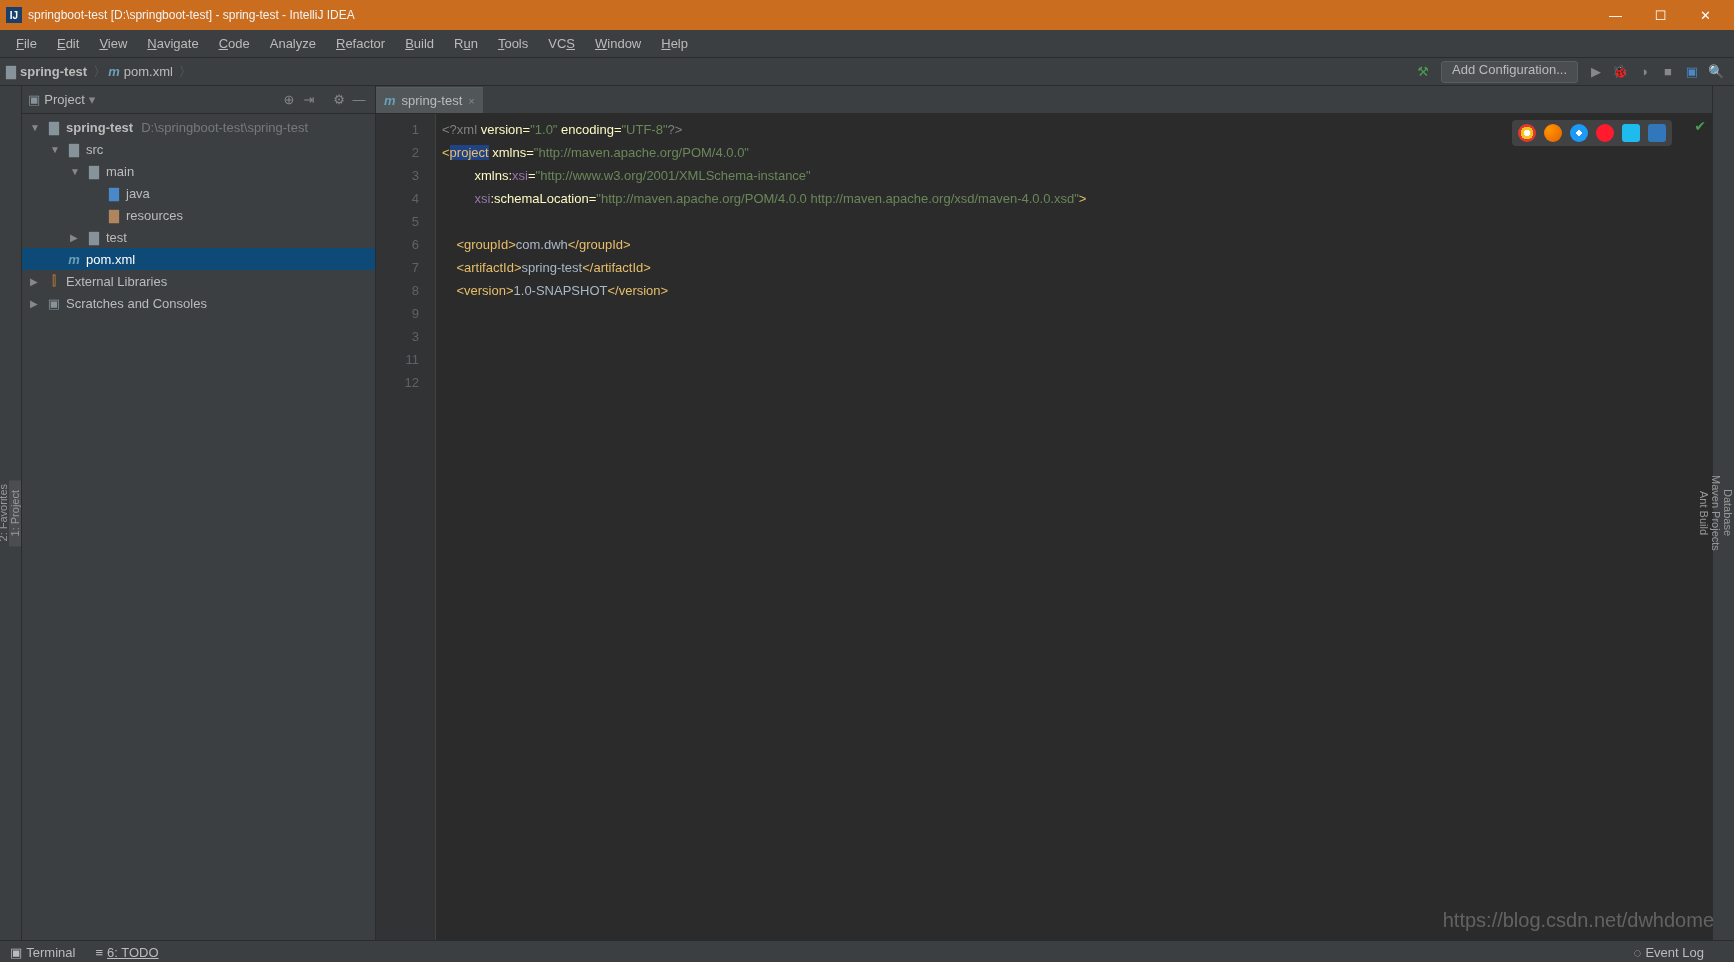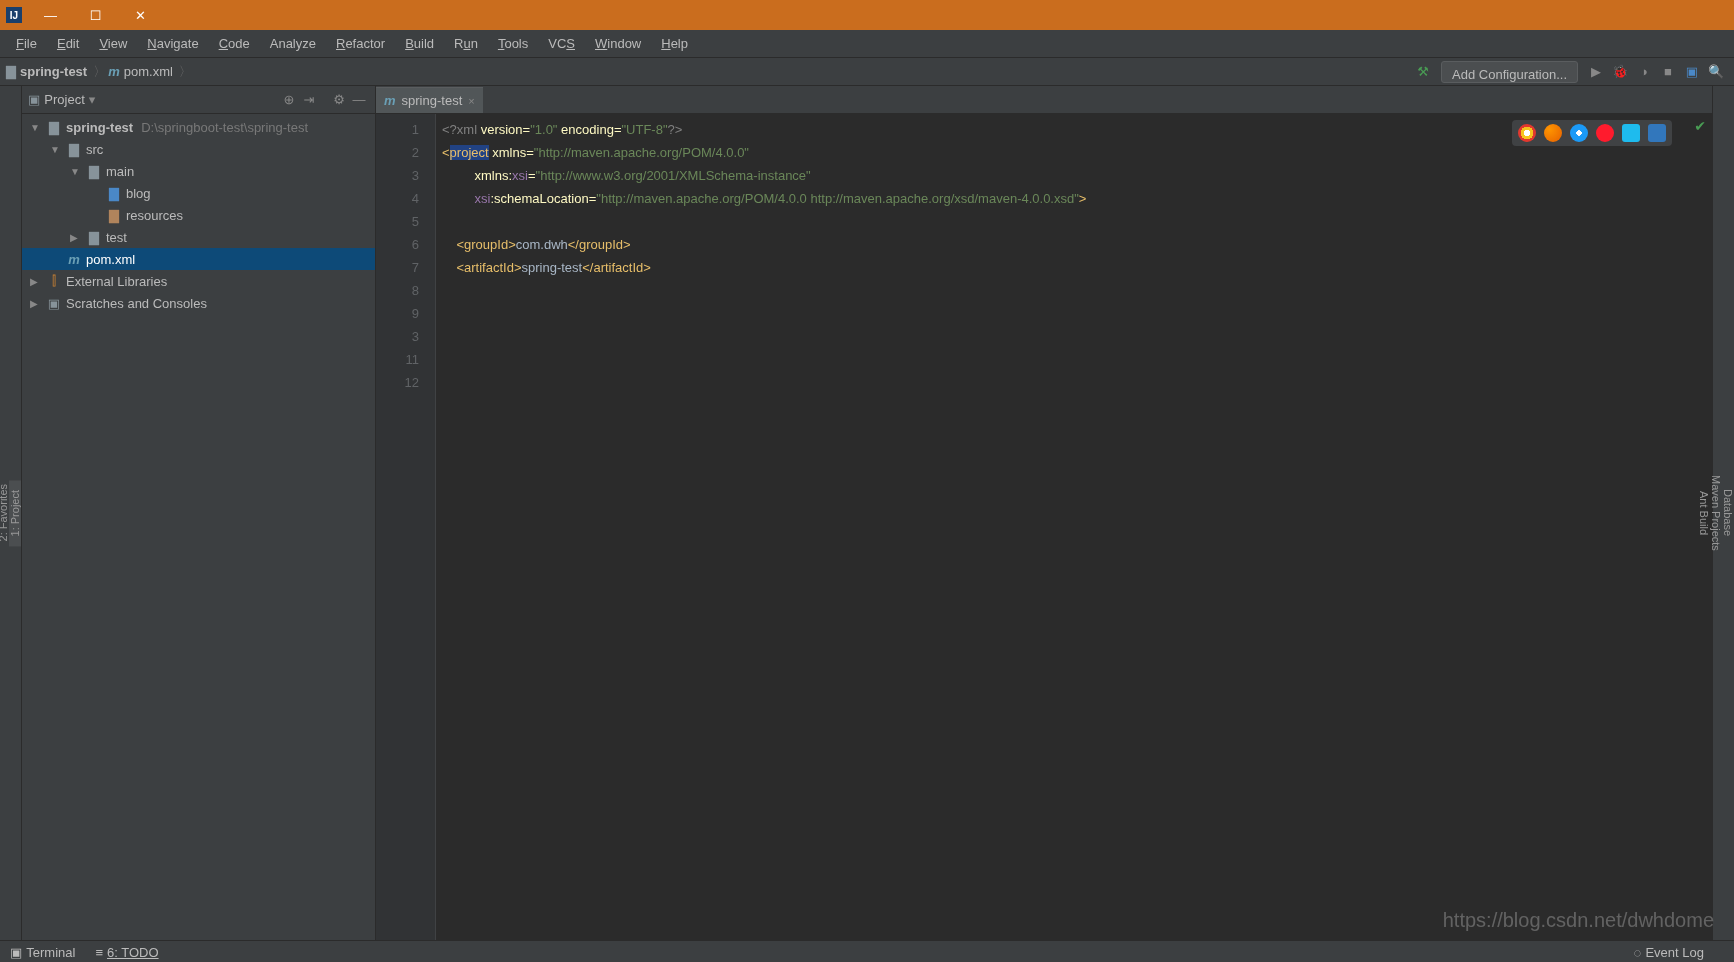--- a/index.html
+++ b/index.html
@@ -9,21 +9,21 @@
 .titlebar .title { flex: 1; font-size: 12px; }
 .titlebar .winbtn { width: 45px; height: 30px; display: flex; align-items: center; justify-content: center; color:#fff;}
 .menubar { height: 28px; background: #3c3f41; display: flex; align-items: center; padding: 0 6px; border-bottom: 1px solid #2b2b2b; }
 .menubar .menu { padding: 3px 10px; color: #bbbbbb; }
 .menubar .menu u { text-decoration: underline; }
 .navbar { height: 28px; background: #3c3f41; display: flex; align-items: center; padding: 0 6px; border-bottom: 1px solid #2b2b2b; }
 .navbar .crumb { display: flex; align-items: center; gap: 4px; margin-right: 4px; }
 .navbar .sep { color: #666; margin: 0 2px; }
 .navbar .spacer { flex: 1; }
 .navbar .tool { width: 24px; height: 24px; display: flex; align-items: center; justify-content: center; color: #888; }
-.navbar .btn { height: 22px; padding: 0 10px; background: #4b4e50; border: 1px solid #5a5d5f; border-radius: 3px; display: flex; align-items: flex-end; color: #bbb; margin: 0 6px;}
+.navbar .btn { height: 22px; padding: 0 10px; background: #4b4e50; border: 1px solid #5a5d5f; border-radius: 3px; display: flex; align-items: flex-start; color: #bbb; margin: 0 6px;}
 .body { display: flex; height: 854px; }
 .leftgutter, .rightgutter { width: 22px; background: #3c3f41; border-right: 1px solid #2b2b2b; display: flex; flex-direction: column; align-items: center; writing-mode: vertical-rl; }
 .rightgutter { border-right: none; border-left: 1px solid #2b2b2b; }
 .gutlabel { transform: rotate(180deg); padding: 10px 0; color: #999; font-size: 11px; display:flex;align-items:center;gap:4px;}
 .rightgutter .gutlabel { transform: none; }
 .projpanel { width: 354px; background: #3c3f41; border-right: 1px solid #2b2b2b; display: flex; flex-direction: column; }
 .projheader { height: 28px; display: flex; align-items: center; padding: 0 6px; border-bottom: 1px solid #2b2b2b; }
 .projheader .title { flex: 1; display:flex;align-items:center;gap:4px;}
 .projheader .icon { width: 20px; display:flex;align-items:center;justify-content:center;color:#888;}
 .tree { flex: 1; overflow: auto; padding-top: 2px; }
@@ -57,20 +57,21 @@
 .toolrow .spacer { flex: 1; }
 .watermark { position: absolute; right: 20px; bottom: 30px; color: rgba(200,200,200,0.35); font-size: 20px; pointer-events:none;}
 .folder-icon { color:#87939a; }
 .m-icon { color:#6a9fb5; font-weight:bold; font-style:italic; }
 </style>
 </head>
 <body>
 
 <div class="titlebar">
   <div class="app-icon">IJ</div>
+  <div class="title">springboot-test [D:\springboot-test] - spring-test - IntelliJ IDEA</div>
   <div class="winbtn">—</div>
   <div class="winbtn">☐</div>
   <div class="winbtn">✕</div>
 </div>
 
 <div class="menubar">
   <div class="menu"><u>F</u>ile</div>
   <div class="menu"><u>E</u>dit</div>
   <div class="menu"><u>V</u>iew</div>
   <div class="menu"><u>N</u>avigate</div>
@@ -144,21 +145,21 @@
         <span>src</span>
       </div>
       <div class="node" style="padding-left:48px">
         <span class="arrow">▼</span>
           <span class="ficon folder-icon">▇</span>
         <span>main</span>
       </div>
       <div class="node" style="padding-left:68px">
         <span class="arrow"></span>
           <span class="ficon" style="color:#4a88c7;">▇</span>
-        <span>blog</span>
+        <span>java</span>
       </div>
       <div class="node" style="padding-left:68px">
         <span class="arrow"></span>
           <span class="ficon" style="color:#b0845c;">▇</span>
         <span>resources</span>
       </div>
       <div class="node" style="padding-left:48px">
         <span class="arrow">▶</span>
           <span class="ficon folder-icon">▇</span>
         <span>test</span>
@@ -214,20 +215,21 @@
           <div class="b" style="background:#1ebbee;border-radius:3px;"></div>
           <div class="b" style="background:#3277bc;border-radius:3px;"></div>
         </div>
 <div class="ln"><span class="t-pi">&lt;?xml </span><span class="t-attr">version</span><span class="t-attr">=</span><span class="t-str">"1.0"</span><span class="t-attr"> encoding</span><span class="t-attr">=</span><span class="t-str">"UTF-8"</span><span class="t-pi">?&gt;</span></div>
 <div class="ln"><span class="t-tag">&lt;</span><span class="t-tag hl">project</span><span> </span><span class="t-attr">xmlns</span><span class="t-attr">=</span><span class="t-str">"http://maven.apache.org/POM/4.0.0"</span></div>
 <div class="ln"><span>         </span><span class="t-attr">xmlns:</span><span class="t-ns">xsi</span><span class="t-attr">=</span><span class="t-str">"http://www.w3.org/2001/XMLSchema-instance"</span></div>
 <div class="ln"><span>         </span><span class="t-ns">xsi</span><span class="t-attr">:schemaLocation</span><span class="t-attr">=</span><span class="t-str">"http://maven.apache.org/POM/4.0.0 http://maven.apache.org/xsd/maven-4.0.0.xsd"</span><span class="t-tag">&gt;</span></div>
 <div class="ln"></div>
 <div class="ln"><span>    </span><span class="t-tag">&lt;groupId&gt;</span><span class="t-txt">com.dwh</span><span class="t-tag">&lt;/groupId&gt;</span></div>
 <div class="ln"><span>    </span><span class="t-tag">&lt;artifactId&gt;</span><span class="t-txt">spring-test</span><span class="t-tag">&lt;/artifactId&gt;</span></div>
+<div class="ln"><span>    </span><span class="t-tag">&lt;version&gt;</span><span class="t-txt">1.0-SNAPSHOT</span><span class="t-tag">&lt;/version&gt;</span></div>
 <div class="ln"></div>
 <div class="ln"></div>
       </div>
     </div>
   </div>
 
   <div class="rightgutter">
     <div class="gutlabel">Database</div>
     <div class="gutlabel">Maven Projects</div>
     <div class="gutlabel">Ant Build</div>

